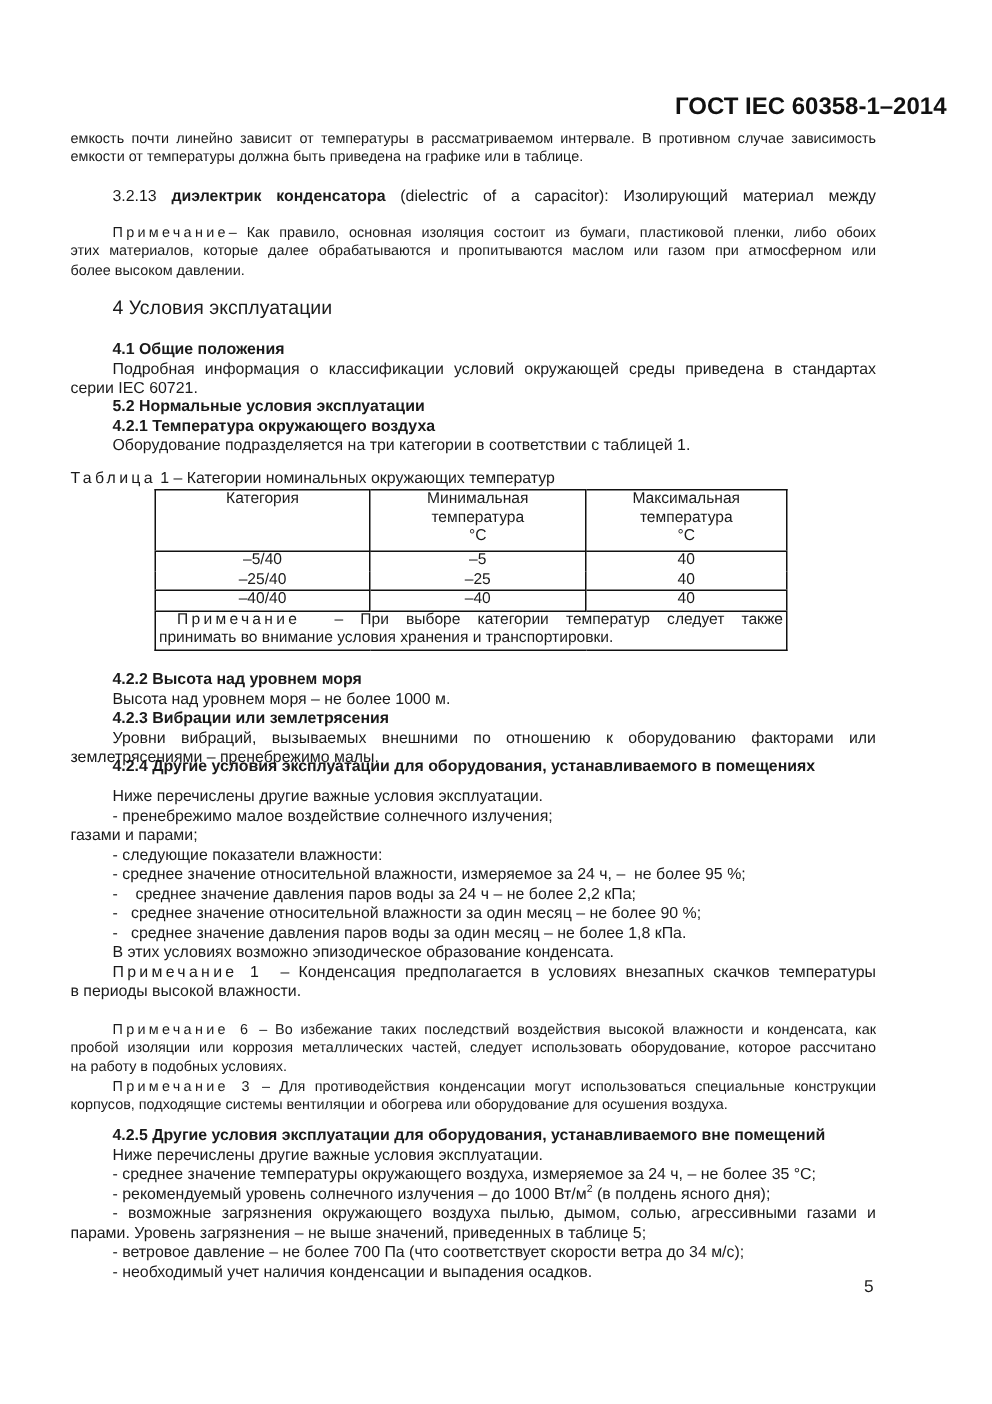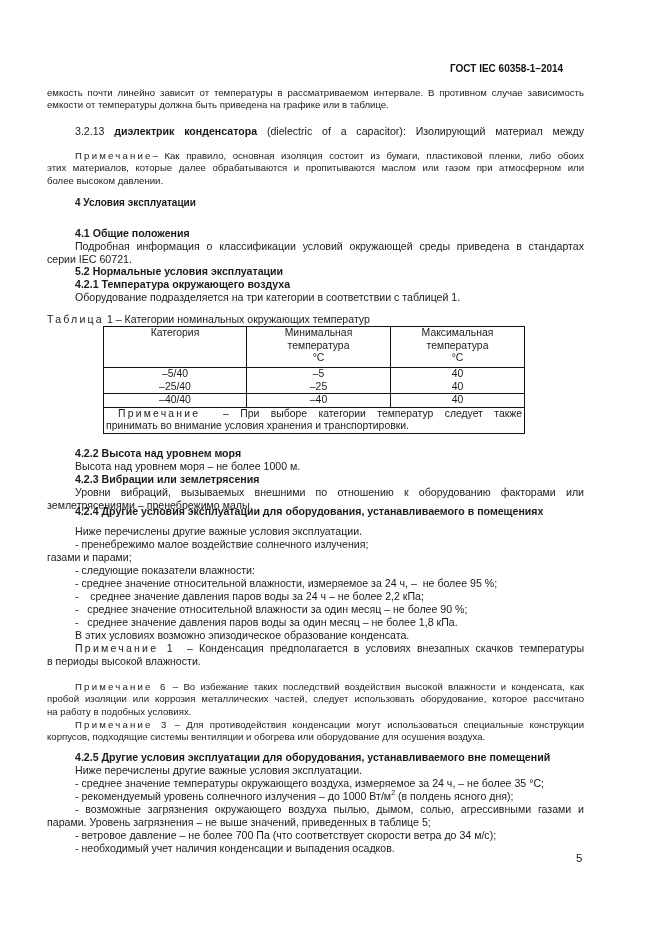--- a/index.html
+++ b/index.html
@@ -2,25 +2,25 @@
 <html><head>
   <meta charset="utf-8">
   <style>
     html, body { margin: 0; padding: 0; background: #ffffff; }
     body {
       width: 661px; height: 936px; position: relative; overflow: hidden;
       font-family: "Liberation Sans", "DejaVu Sans", sans-serif;
       color: #1a1a1a;
     }
     .abs { position: absolute; white-space: nowrap; }
-    .doc-code { left: 450px; top: 63px; font-size: 10px; font-weight: bold; color: #111; }
+    .doc-code { left: 450px; top: 63px; font-size: 16px; font-weight: bold; color: #111; }
     .p { font-size: 10.6px; line-height: 13px; }
     .small { font-size: 9.6px; line-height: 12.3px; }
     .b { font-weight: bold; }
-    .h1 { font-size: 10px; font-weight: bold; }
+    .h1 { font-size: 13px; font-weight: normal; }
     .spaced { letter-spacing: 2.2px; }
     .just-last { text-align: justify; text-align-last: justify; white-space: normal; }
     .sup { font-size: 7px; vertical-align: super; line-height: 0; }
 
     table.t1 {
       position: absolute; left: 103px; top: 326px; width: 422px;
       border-collapse: collapse; font-size: 10.4px; line-height: 12.5px;
       border: 1.5px solid #111;
     }
     table.t1 td { text-align: center; padding: 0 2px; vertical-align: top; }

